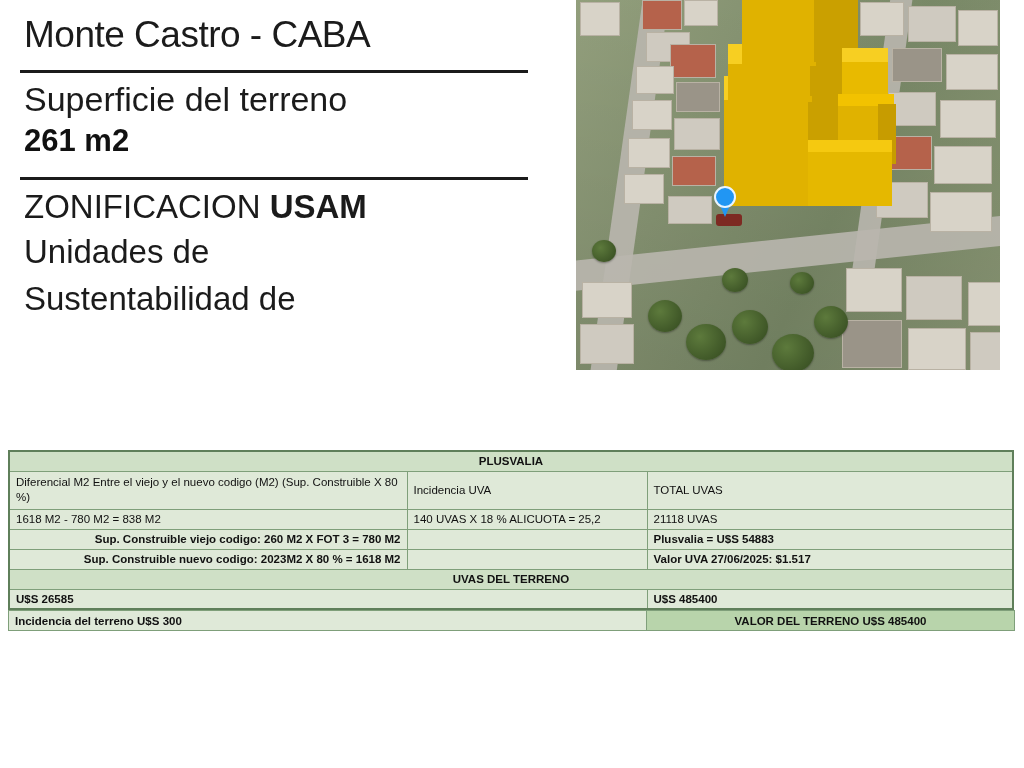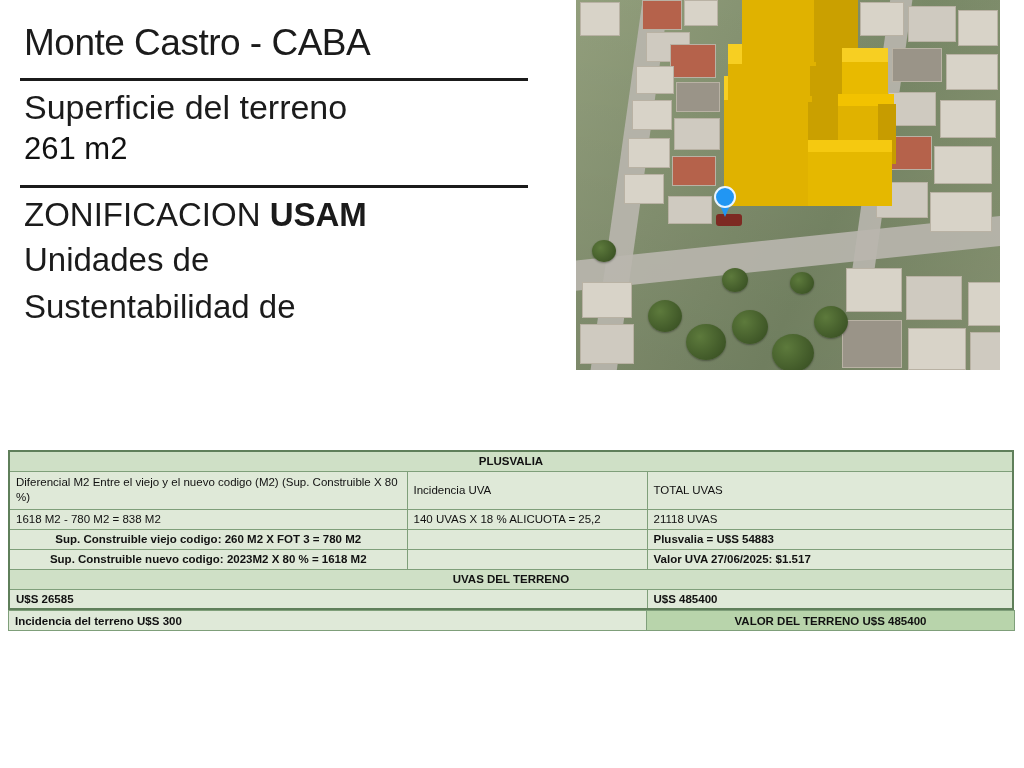--- a/index.html
+++ b/index.html
@@ -12,21 +12,21 @@
   }
   #page {
     position: relative;
     width: 1024px; height: 768px;
     background: #ffffff;
   }
 
   
   .left-block {
     position: absolute;
-    left: 18px; top: 16px;
+    left: 18px; top: 8px;
     width: 540px;
   }
   .title-line {
     font-size: 37px;
     color: #1b1b1b;
     letter-spacing: -0.5px;
     line-height: 1.25;
     padding: 4px 0 10px 6px;
   }
   .rule {
@@ -36,21 +36,21 @@
     margin: 2px 0 6px 2px;
   }
   .sup-line {
     font-size: 34px;
     color: #1b1b1b;
     line-height: 1.22;
     padding-left: 6px;
   }
   .sup-value {
     font-size: 31px;
-    font-weight: normal;
+    font-weight: bold;
     color: #111111;
     padding-left: 6px;
     line-height: 1.3;
   }
   .zon-line {
     font-size: 33px;
     color: #1b1b1b;
     padding-left: 6px;
     line-height: 1.3;
   }
@@ -143,21 +143,21 @@
     height: 20px;
   }
   .hdr {
     text-align: center;
     font-weight: bold;
     font-size: 11.5px;
     background: #cfe0c6 !important;
   }
   .ctr { }
   .bold { font-weight: bold; }
-  .lft { text-align: center; }
+  .lft { text-align: right; }
   .blank { background: #dfe9d8 !important; }
   .tall { height: 44px; }
   .wrapcell { white-space: normal; line-height: 1.35; }
   .final-left { font-weight: bold; text-align: left; background: #dfe9d8 !important; }
   .final-right { font-weight: bold; text-align: center; background: #b8d4ab !important; }
   .outer-border { border: 2px solid #5f7f5a; }
 </style>
 </head>
 <body>
 

